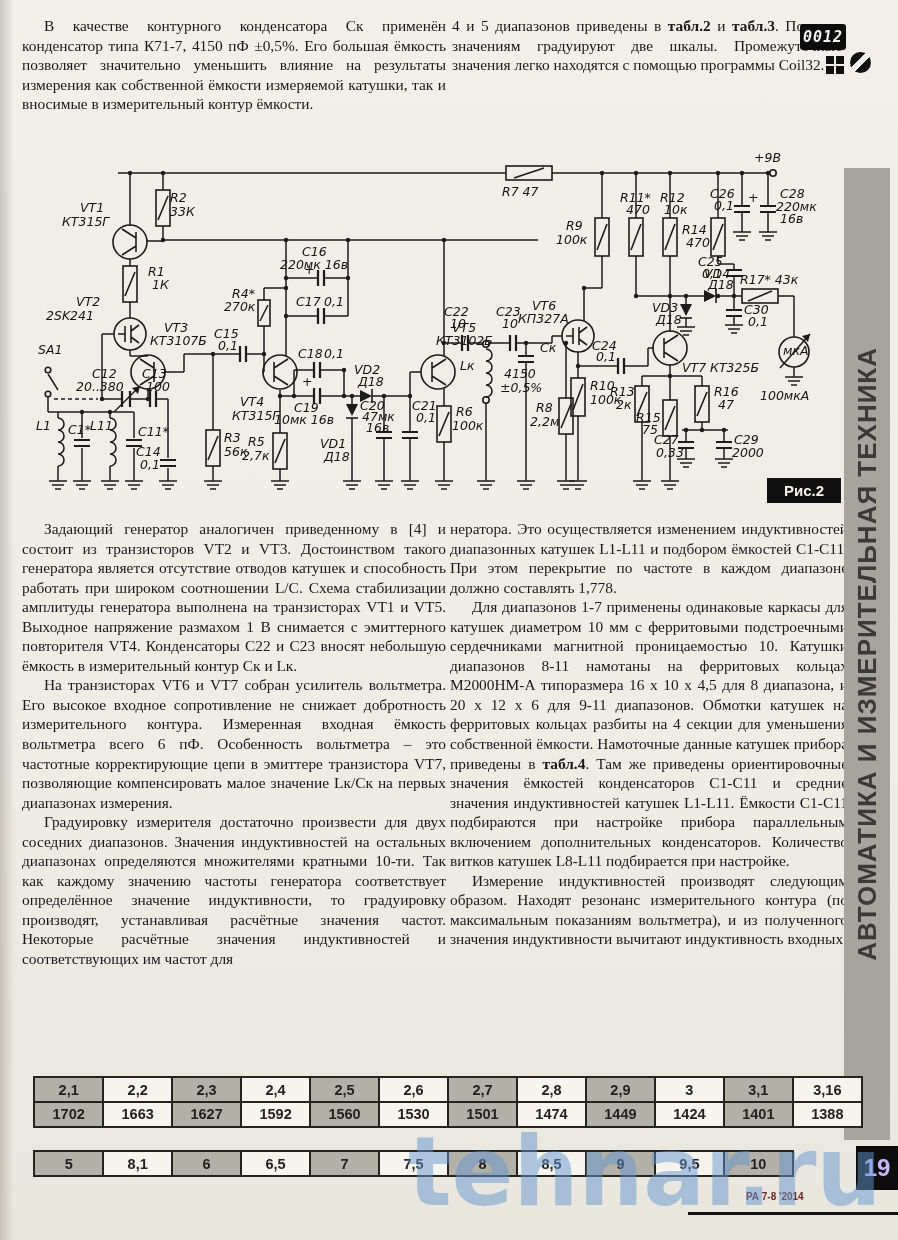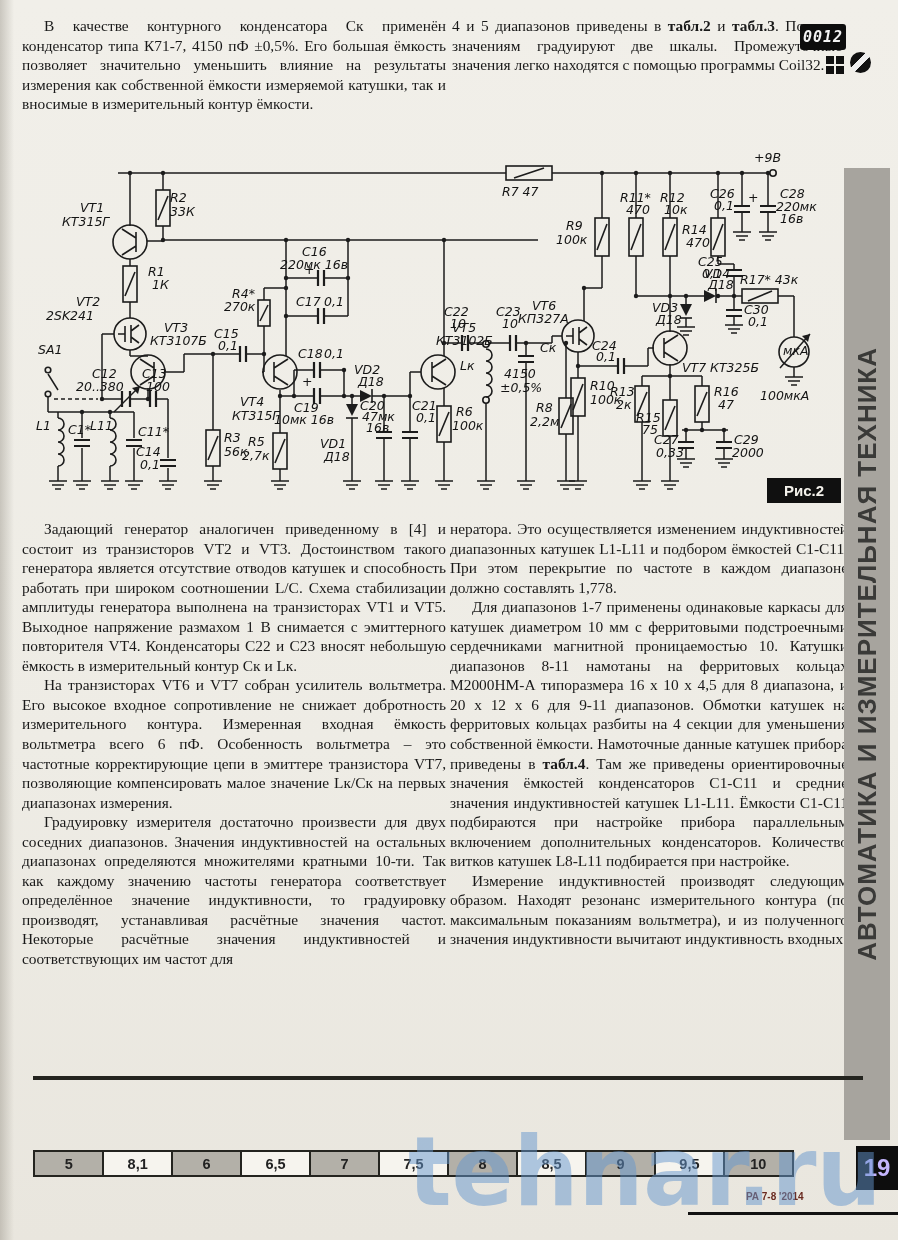--- a/index.html
+++ b/index.html
@@ -420,20 +420,48 @@
       <p class="ni"><span>нератора. Это осуществляется изменением индуктивностей диапазонных катушек L1-L11 и подбором ёмкостей С1-С11. При этом перекрытие по частоте в каждом диапазоне должно составлять 1,778.</span></p>
       <p><span>Для диапазонов 1-7 применены одинаковые каркасы для катушек диаметром 10 мм с ферритовыми подстроечными сердечниками магнитной проницаемостью 10. Катушки диапазонов 8-11 намотаны на ферритовых кольцах М2000НМ-А типоразмера 16 х 10 х 4,5 для 8 диапазона, и 20 х 12 х 6 для 9-11 диапазонов. Обмотки катушек на ферритовых кольцах разбиты на 4 секции для уменьшения собственной ёмкости. Намоточные данные катушек прибора приведены в </span><span class="b">табл.4</span><span>. Там же приведены ориентировочные значения ёмкостей конденсаторов С1-С11 и средние значения индуктивностей катушек L1-L11. Ёмкости С1-С11 подбираются при настройке прибора параллельным включением дополнительных конденсаторов. Количество витков катушек L8-L11 подбирается при настройке.</span></p>
       <p><span>Измерение индуктивностей производят следующим образом. Находят резонанс измерительного контура (по максимальным показаниям вольтметра), и из полученного значения индуктивности вычитают индуктивность входных</span></p>
     </div>
 
   <div class="sidebar">
     <span>АВТОМАТИКА И ИЗМЕРИТЕЛЬНАЯ ТЕХНИКА</span>
   </div>
 
   <div class="ftable" style="left:33px;top:1076px;width:826px;">
+      <div class="trow">
+        <div class="tcell ca">2,1</div>
+        <div class="tcell cb">2,2</div>
+        <div class="tcell ca">2,3</div>
+        <div class="tcell cb">2,4</div>
+        <div class="tcell ca">2,5</div>
+        <div class="tcell cb">2,6</div>
+        <div class="tcell ca">2,7</div>
+        <div class="tcell cb">2,8</div>
+        <div class="tcell ca">2,9</div>
+        <div class="tcell cb">3</div>
+        <div class="tcell ca">3,1</div>
+        <div class="tcell cb">3,16</div>
+      </div>
+      <div class="trow">
+        <div class="tcell ca">1702</div>
+        <div class="tcell cb">1663</div>
+        <div class="tcell ca">1627</div>
+        <div class="tcell cb">1592</div>
+        <div class="tcell ca">1560</div>
+        <div class="tcell cb">1530</div>
+        <div class="tcell ca">1501</div>
+        <div class="tcell cb">1474</div>
+        <div class="tcell ca">1449</div>
+        <div class="tcell cb">1424</div>
+        <div class="tcell ca">1401</div>
+        <div class="tcell cb">1388</div>
+      </div>
     </div>
   <div class="ftable" style="left:33px;top:1150px;width:757px;">
       <div class="trow">
         <div class="tcell ca">5</div>
         <div class="tcell cb">8,1</div>
         <div class="tcell ca">6</div>
         <div class="tcell cb">6,5</div>
         <div class="tcell ca">7</div>
         <div class="tcell cb">7,5</div>
         <div class="tcell ca">8</div>

